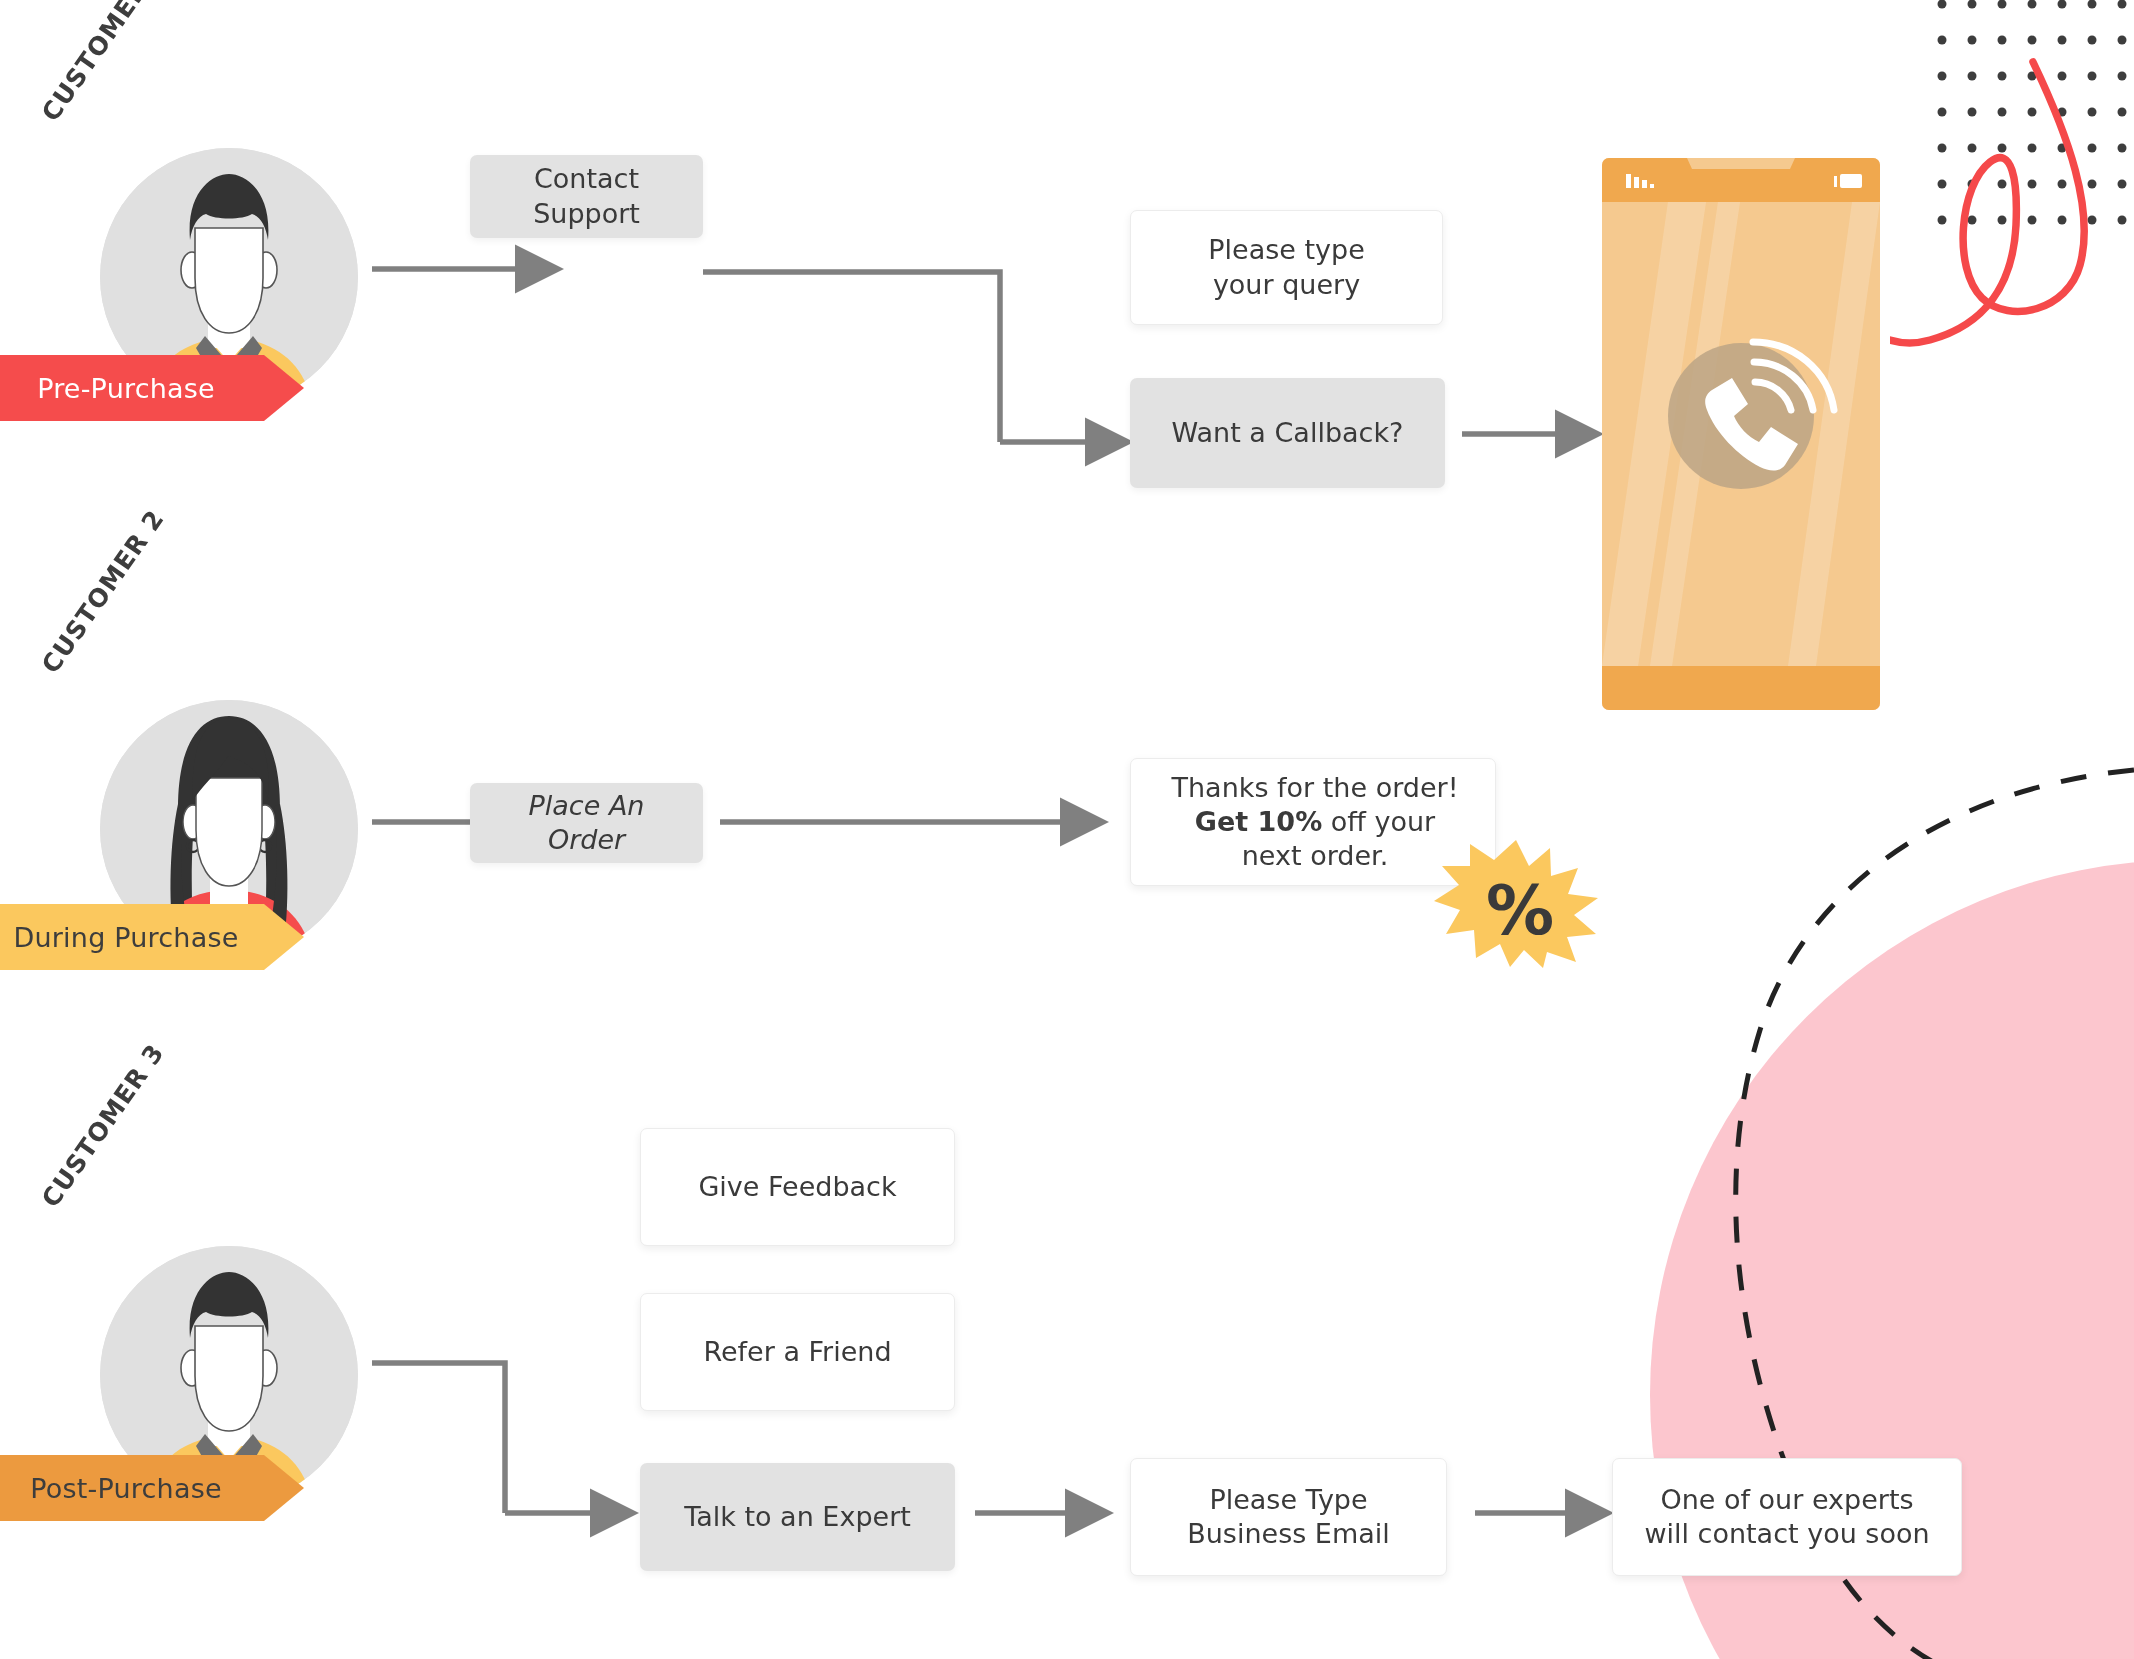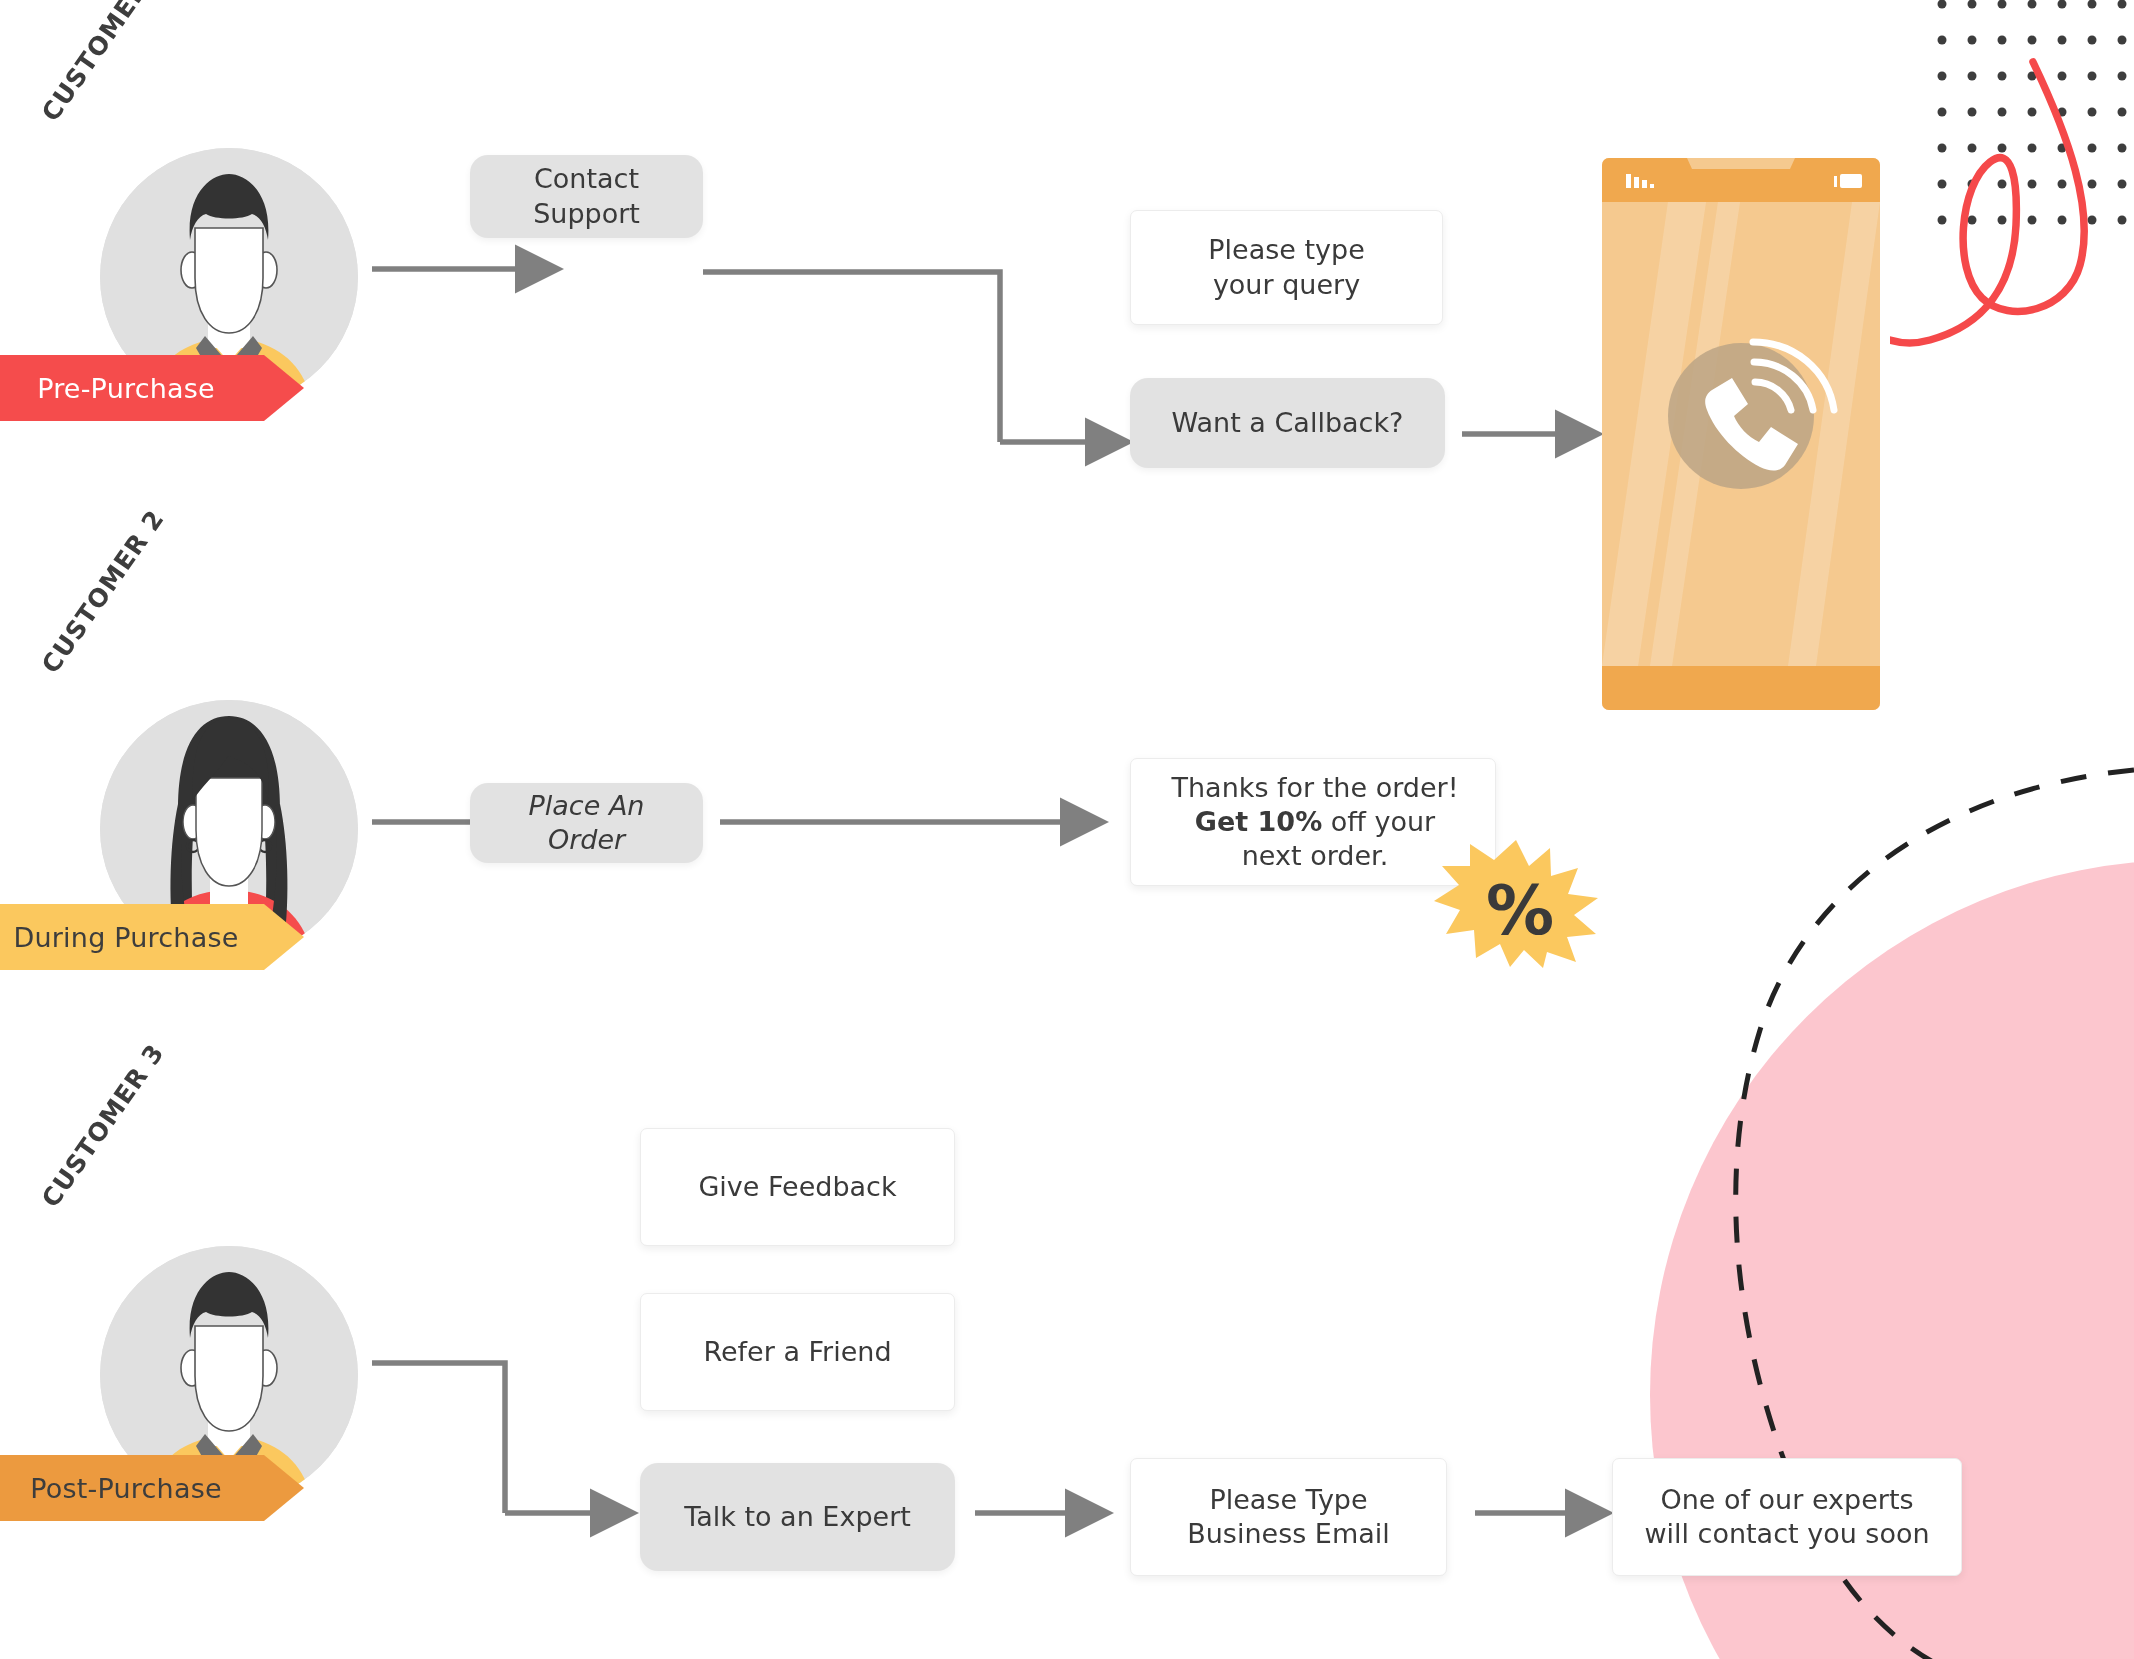--- a/index.html
+++ b/index.html
@@ -32,21 +32,21 @@
     position:absolute;z-index:5;font-size:25px;font-weight:600;color:#3d3d3d;
     letter-spacing:1px;white-space:nowrap;
   }
 
   
   .fbox{
     position:absolute;z-index:4;display:flex;align-items:center;justify-content:center;
     border-radius:7px;color:#3a3a3a;font-size:27px;line-height:1.26;
     text-align:center;box-sizing:border-box;padding:8px 18px;
   }
-  .fbox.grey{background:#e2e2e2;box-shadow:0 3px 7px rgba(0,0,0,.055);border-radius:18px;}
+  .fbox.grey{background:#e2e2e2;box-shadow:0 3px 7px rgba(0,0,0,.055);}
   .fbox.white{background:#ffffff;border:1.4px solid #ececec;box-shadow:0 3px 9px rgba(0,0,0,.07);text-align:center;}
   .fbox.left{justify-content:flex-start;text-align:left;padding-left:22px;}
 
   
   .phone{position:absolute;z-index:3;}
 
   
   .burst{position:absolute;z-index:5;}
 
   .dots-grid{position:absolute;z-index:1;}
@@ -179,21 +179,21 @@
 
   <div class="fbox grey" style="left:470px;top:155px;width:233px;height:83px;">
     <span>Contact Support</span>
   </div>
 
   <div class="fbox white" style="left:1130px;top:210px;width:313px;height:115px;white-space:pre-line;">
     <span>Please type
 your query</span>
   </div>
 
-  <div class="fbox grey" style="left:1130px;top:378px;width:315px;height:90px;">
+  <div class="fbox grey" style="left:1130px;top:378px;width:315px;height:110px;">
     <span>Want a Callback?</span>
   </div>
 
   <svg class="phone" style="left:1602px;top:158px;" width="278" height="552" viewBox="0 0 278 552">
     <rect x="0" y="0" width="278" height="552" rx="7" fill="#F5C98F"></rect>
 
     <path d="M 0 7 A 7 7 0 0 1 7 0 L 85 0 L 90 11 L 188 11 L 193 0 L 271 0 A 7 7 0 0 1 278 7 L 278 44 L 0 44 Z" fill="#F0A84E"></path>
 
     <path d="M 0 508 L 278 508 L 278 545 A 7 7 0 0 1 271 552 L 7 552 A 7 7 0 0 1 0 545 Z" fill="#F0A84E"></path>
 

